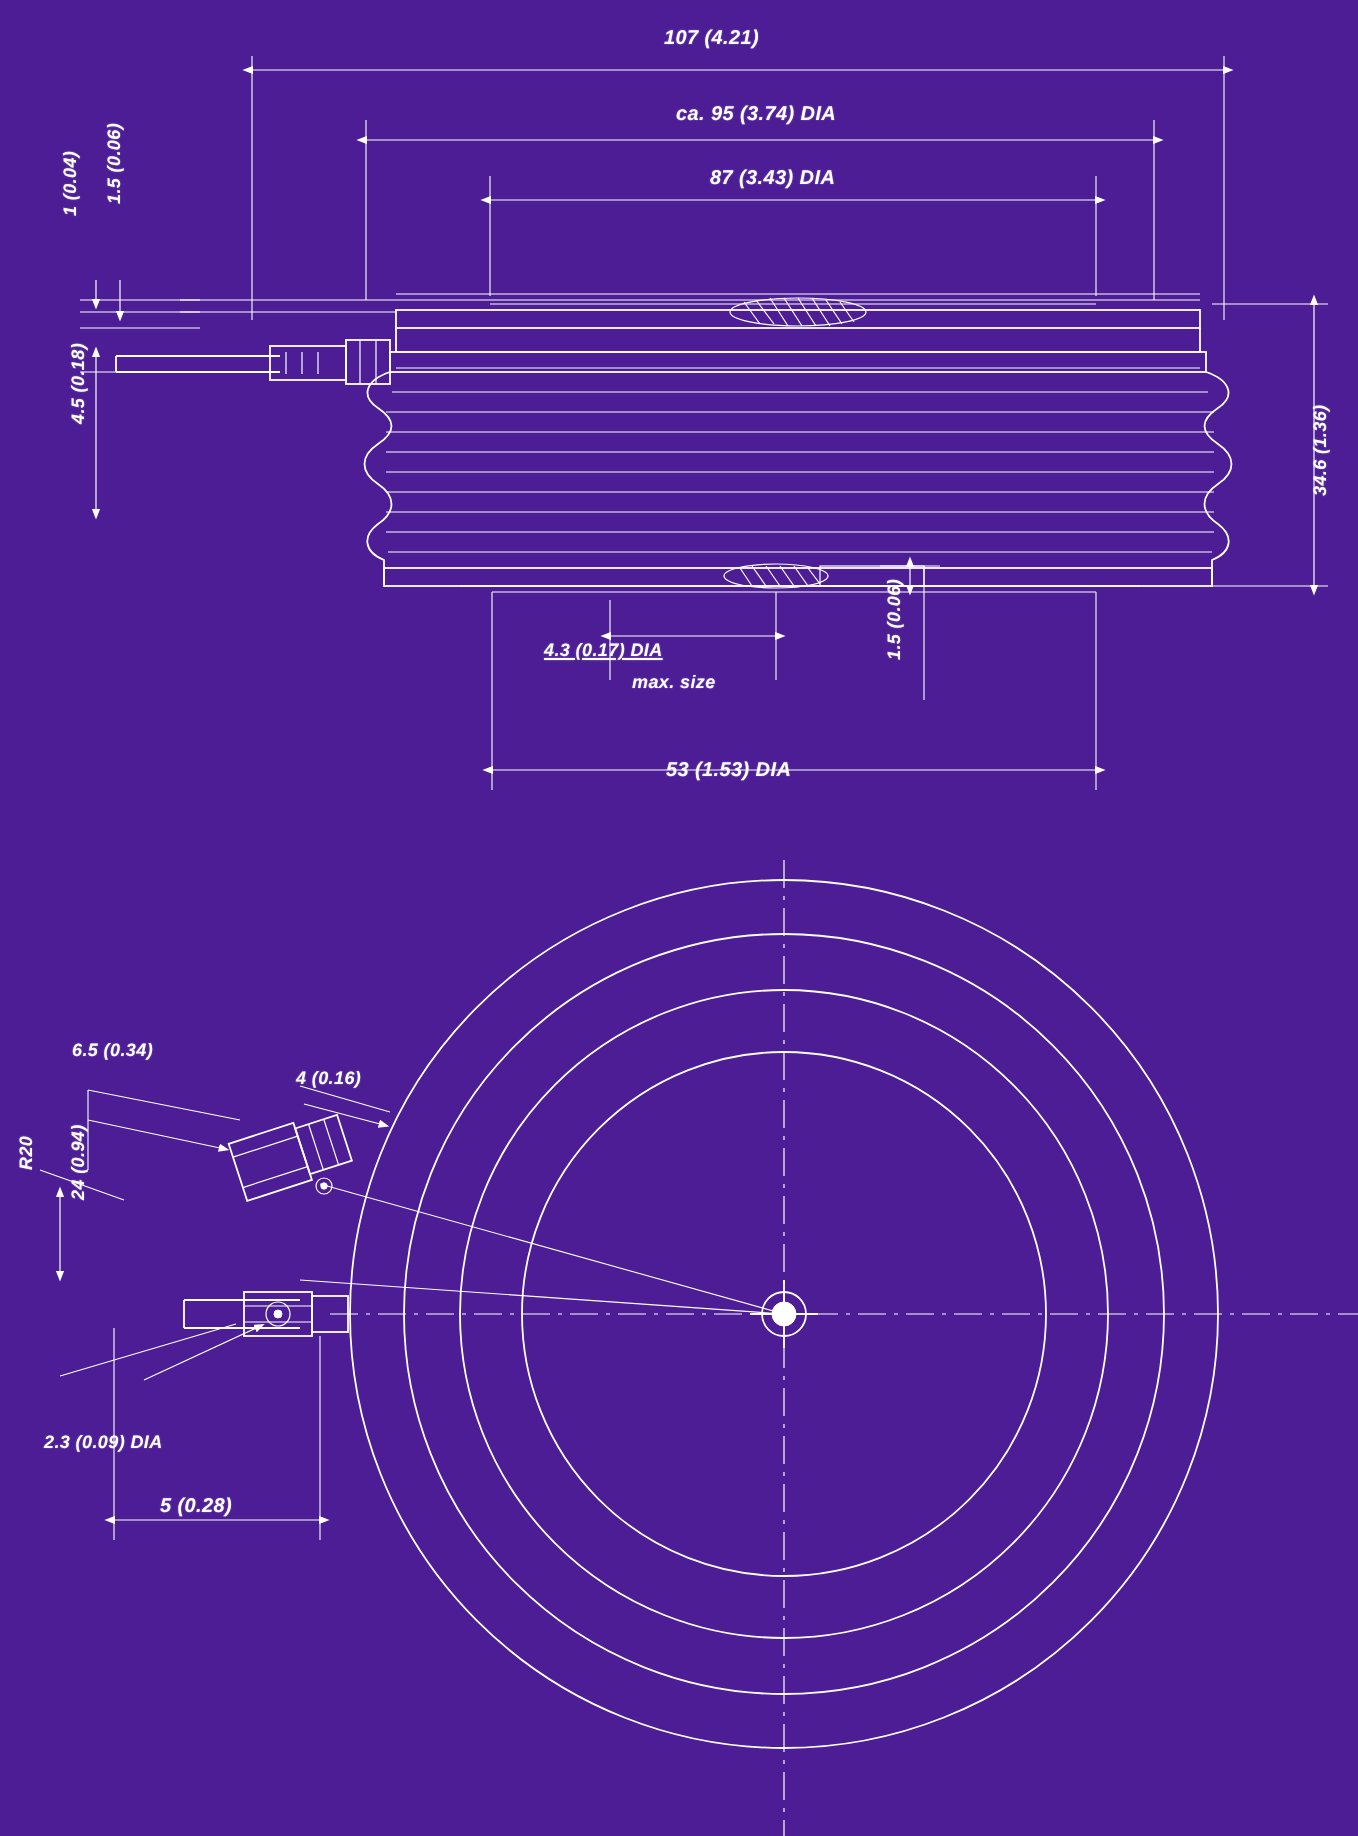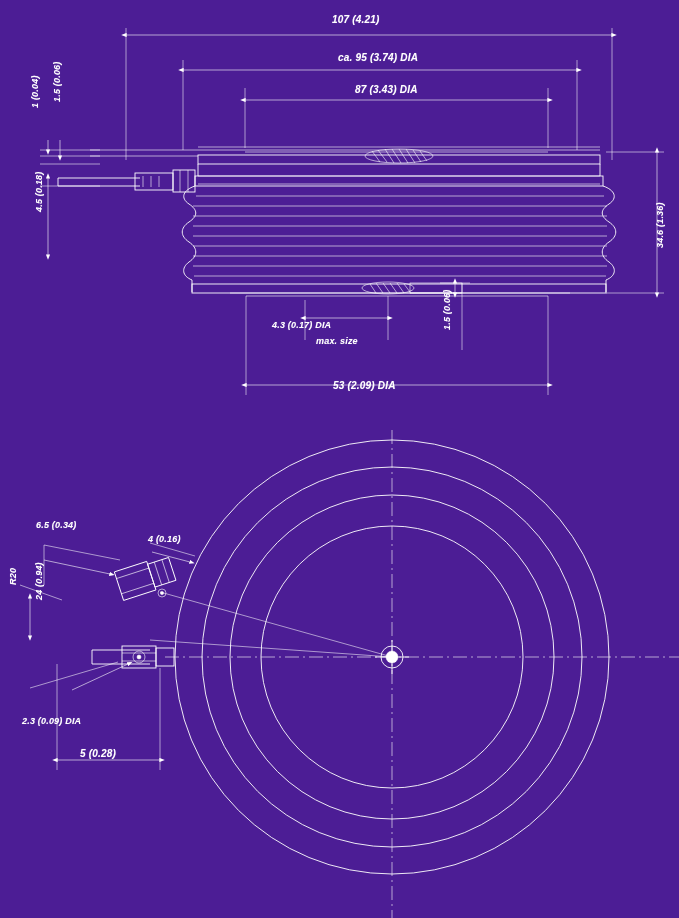--- a/index.html
+++ b/index.html
@@ -216,24 +216,24 @@
   <div class="dim-label" style="left:332px;top:14px;">107 (4.21)</div>
   <div class="dim-label" style="left:338px;top:52px;">ca. 95 (3.74) DIA</div>
   <div class="dim-label" style="left:355px;top:84px;text-align:center;">87 (3.43) DIA</div>
 
   <div class="dim-label small" style="left:30px;top:108px;transform:rotate(-90deg);transform-origin:left top;">1 (0.04)</div>
   <div class="dim-label small" style="left:52px;top:102px;transform:rotate(-90deg);transform-origin:left top;">1.5 (0.06)</div>
   <div class="dim-label small" style="left:34px;top:212px;transform:rotate(-90deg);transform-origin:left top;">4.5 (0.18)</div>
 
   <div class="dim-label small" style="left:655px;top:248px;transform:rotate(-90deg);transform-origin:left top;">34.6 (1.36)</div>
 
-  <div class="dim-label small" style="left:272px;top:320px;">4.3 (0.17) DIA</div>
+  <div class="dim-label small" style="left:272px;top:320px;text-decoration:underline;">4.3 (0.17) DIA</div>
   <div class="dim-label small" style="left:288px;top:336px;padding-left:28px;">max. size</div>
   <div class="dim-label small" style="left:442px;top:330px;transform:rotate(-90deg);transform-origin:left top;">1.5 (0.06)</div>
-  <div class="dim-label" style="left:333px;top:380px;">53 (2.09) DIA</div>
+  <div class="dim-label" style="left:333px;top:380px;">53 (1.53) DIA</div>
 
   <div class="dim-label small" style="left:36px;top:520px;">6.5 (0.34)</div>
   <div class="dim-label small" style="left:148px;top:534px;">4 (0.16)</div>
   <div class="dim-label small" style="left:34px;top:600px;transform:rotate(-90deg);transform-origin:left top;">24 (0.94)</div>
   <div class="dim-label small" style="left:8px;top:585px;transform:rotate(-90deg);transform-origin:left top;">R20</div>
   <div class="dim-label small" style="left:22px;top:690px;margin-top:26px;">2.3 (0.09) DIA</div>
   <div class="dim-label" style="left:80px;top:748px;">5 (0.28)</div>
 
 </div>
 

